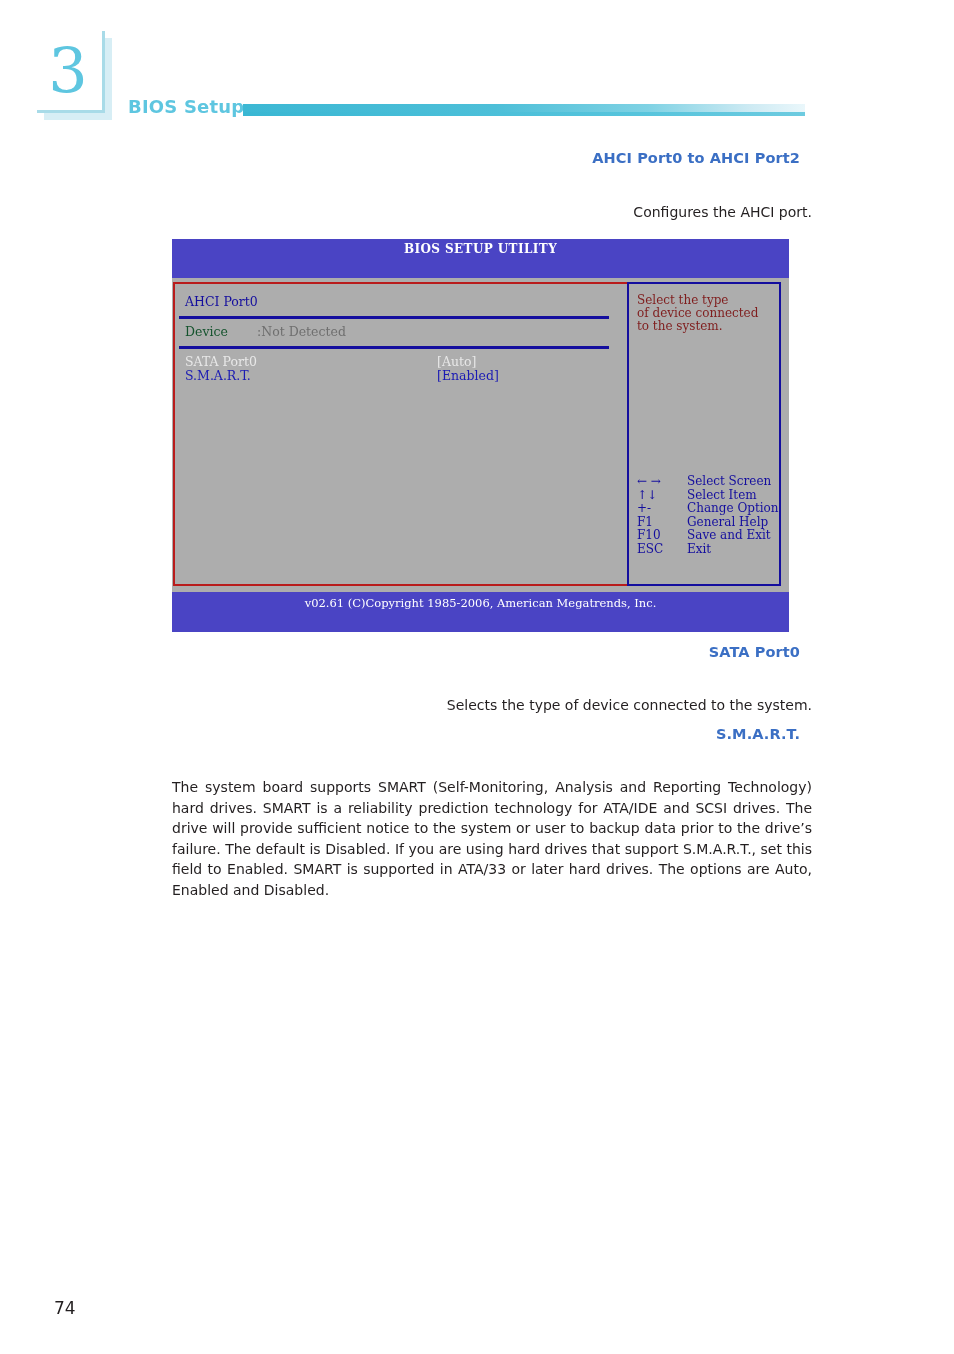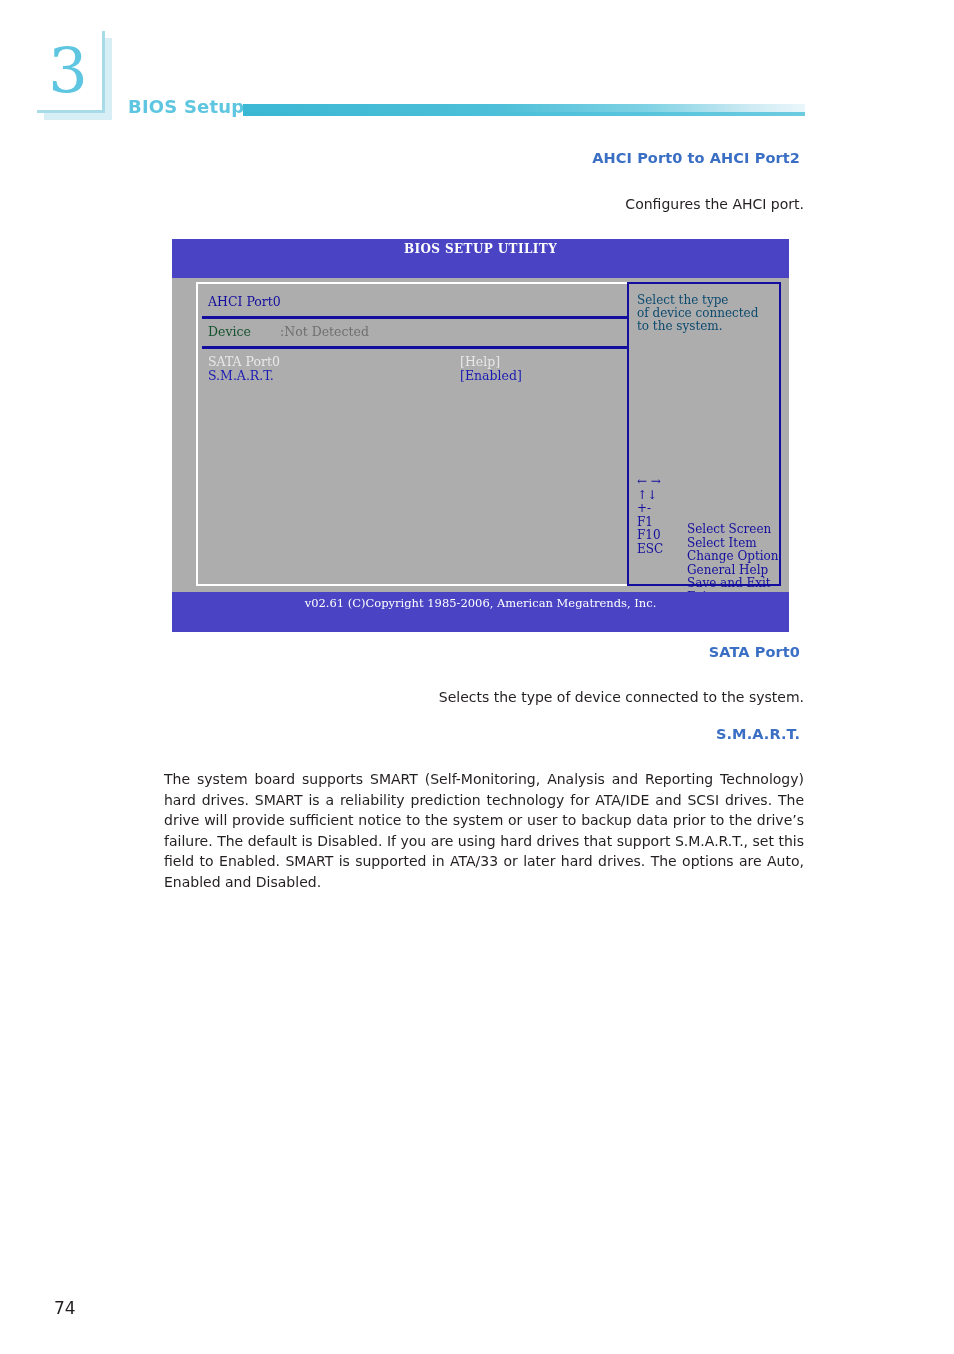--- a/index.html
+++ b/index.html
@@ -92,21 +92,21 @@
 
   h2.section-head {
     margin: 0;
     font-family: "DejaVu Sans", sans-serif;
     font-size: 14.5px;
     font-weight: bold;
     color: #3b6fc4;
     letter-spacing: 0.1px;
   }
   p.body-text {
-    margin: 4px;
+    margin: 12px;
     font-family: "DejaVu Sans", sans-serif;
     font-size: 14px;
     line-height: 20.5px;
     color: #231f20;
   }
   p.justify { text-align: justify; }
 
   #head-ahci { top: 150px; }
   #para-ahci { top: 190px; }
 
@@ -159,23 +159,23 @@
     line-height: 19px;
   }
   #bios-body {
     position: absolute;
     left: 0; top: 39px;
     width: 617px; height: 314px;
     background: #adadad;
   }
   #bios-main-pane {
     position: absolute;
-    left: 24px; top: 4px;
+    left: 1px; top: 4px;
     width: 512px; height: 304px;
-    border: 2px solid #ffffff;
+    border: 2px solid #b91c1c;
     box-sizing: border-box;
     background: #adadad;
   }
   #bios-help-pane {
     position: absolute;
     left: 455px; top: 4px;
     width: 154px; height: 304px;
     border: 2px solid #140e9e;
     box-sizing: border-box;
     background: #adadad;
@@ -231,21 +231,21 @@
 
   #bios-sata-label  { top: 70px; }
   #bios-sata-value  { top: 70px; }
   #bios-smart-label { top: 84px; }
   #bios-smart-value { top: 84px; }
 
   .bios-help-line {
     position: absolute;
     left: 8px;
     font-size: 12px;
-    color: #0c4a6e;
+    color: #7f1d1d;
     white-space: nowrap;
   }
   #help-l1 { top: 9px; }
   #help-l2 { top: 22px; }
   #help-l3 { top: 35px; }
 
   #bios-legend {
     position: absolute;
     left: 8px;
     top: 190px;
@@ -260,21 +260,20 @@
   }
   .legend-key {
     position: absolute;
     left: 0;
     top: 0;
   }
   .legend-desc {
     position: absolute;
     left: 50px;
     top: 0;
-    margin-top: 48px;
   }
   #bios-footer {
     position: absolute;
     left: 0; top: 353px;
     width: 617px; height: 40px;
     background: #4a44c4;
     color: #ffffff;
     font-size: 11.5px;
     text-align: center;
     line-height: 22px;
@@ -317,21 +316,21 @@
     <div id="bios-main-pane">
       <div class="bios-row-title" id="bios-ahci-port0">AHCI Port0</div>
       <div id="bios-sep-1"></div>
 
       <div id="bios-device-label">Device</div>
       <div id="bios-device-value">:Not Detected</div>
 
       <div id="bios-sep-2"></div>
 
       <div class="bios-opt-label dim" id="bios-sata-label">SATA Port0</div>
-      <div class="bios-opt-value dim" id="bios-sata-value">[Help]</div>
+      <div class="bios-opt-value dim" id="bios-sata-value">[Auto]</div>
 
       <div class="bios-opt-label navy" id="bios-smart-label">S.M.A.R.T.</div>
       <div class="bios-opt-value navy" id="bios-smart-value">[Enabled]</div>
     </div>
 
     <div id="bios-help-pane">
       <div class="bios-help-line" id="help-l1">Select the type</div>
       <div class="bios-help-line" id="help-l2">of device connected</div>
       <div class="bios-help-line" id="help-l3">to the system.</div>
 

